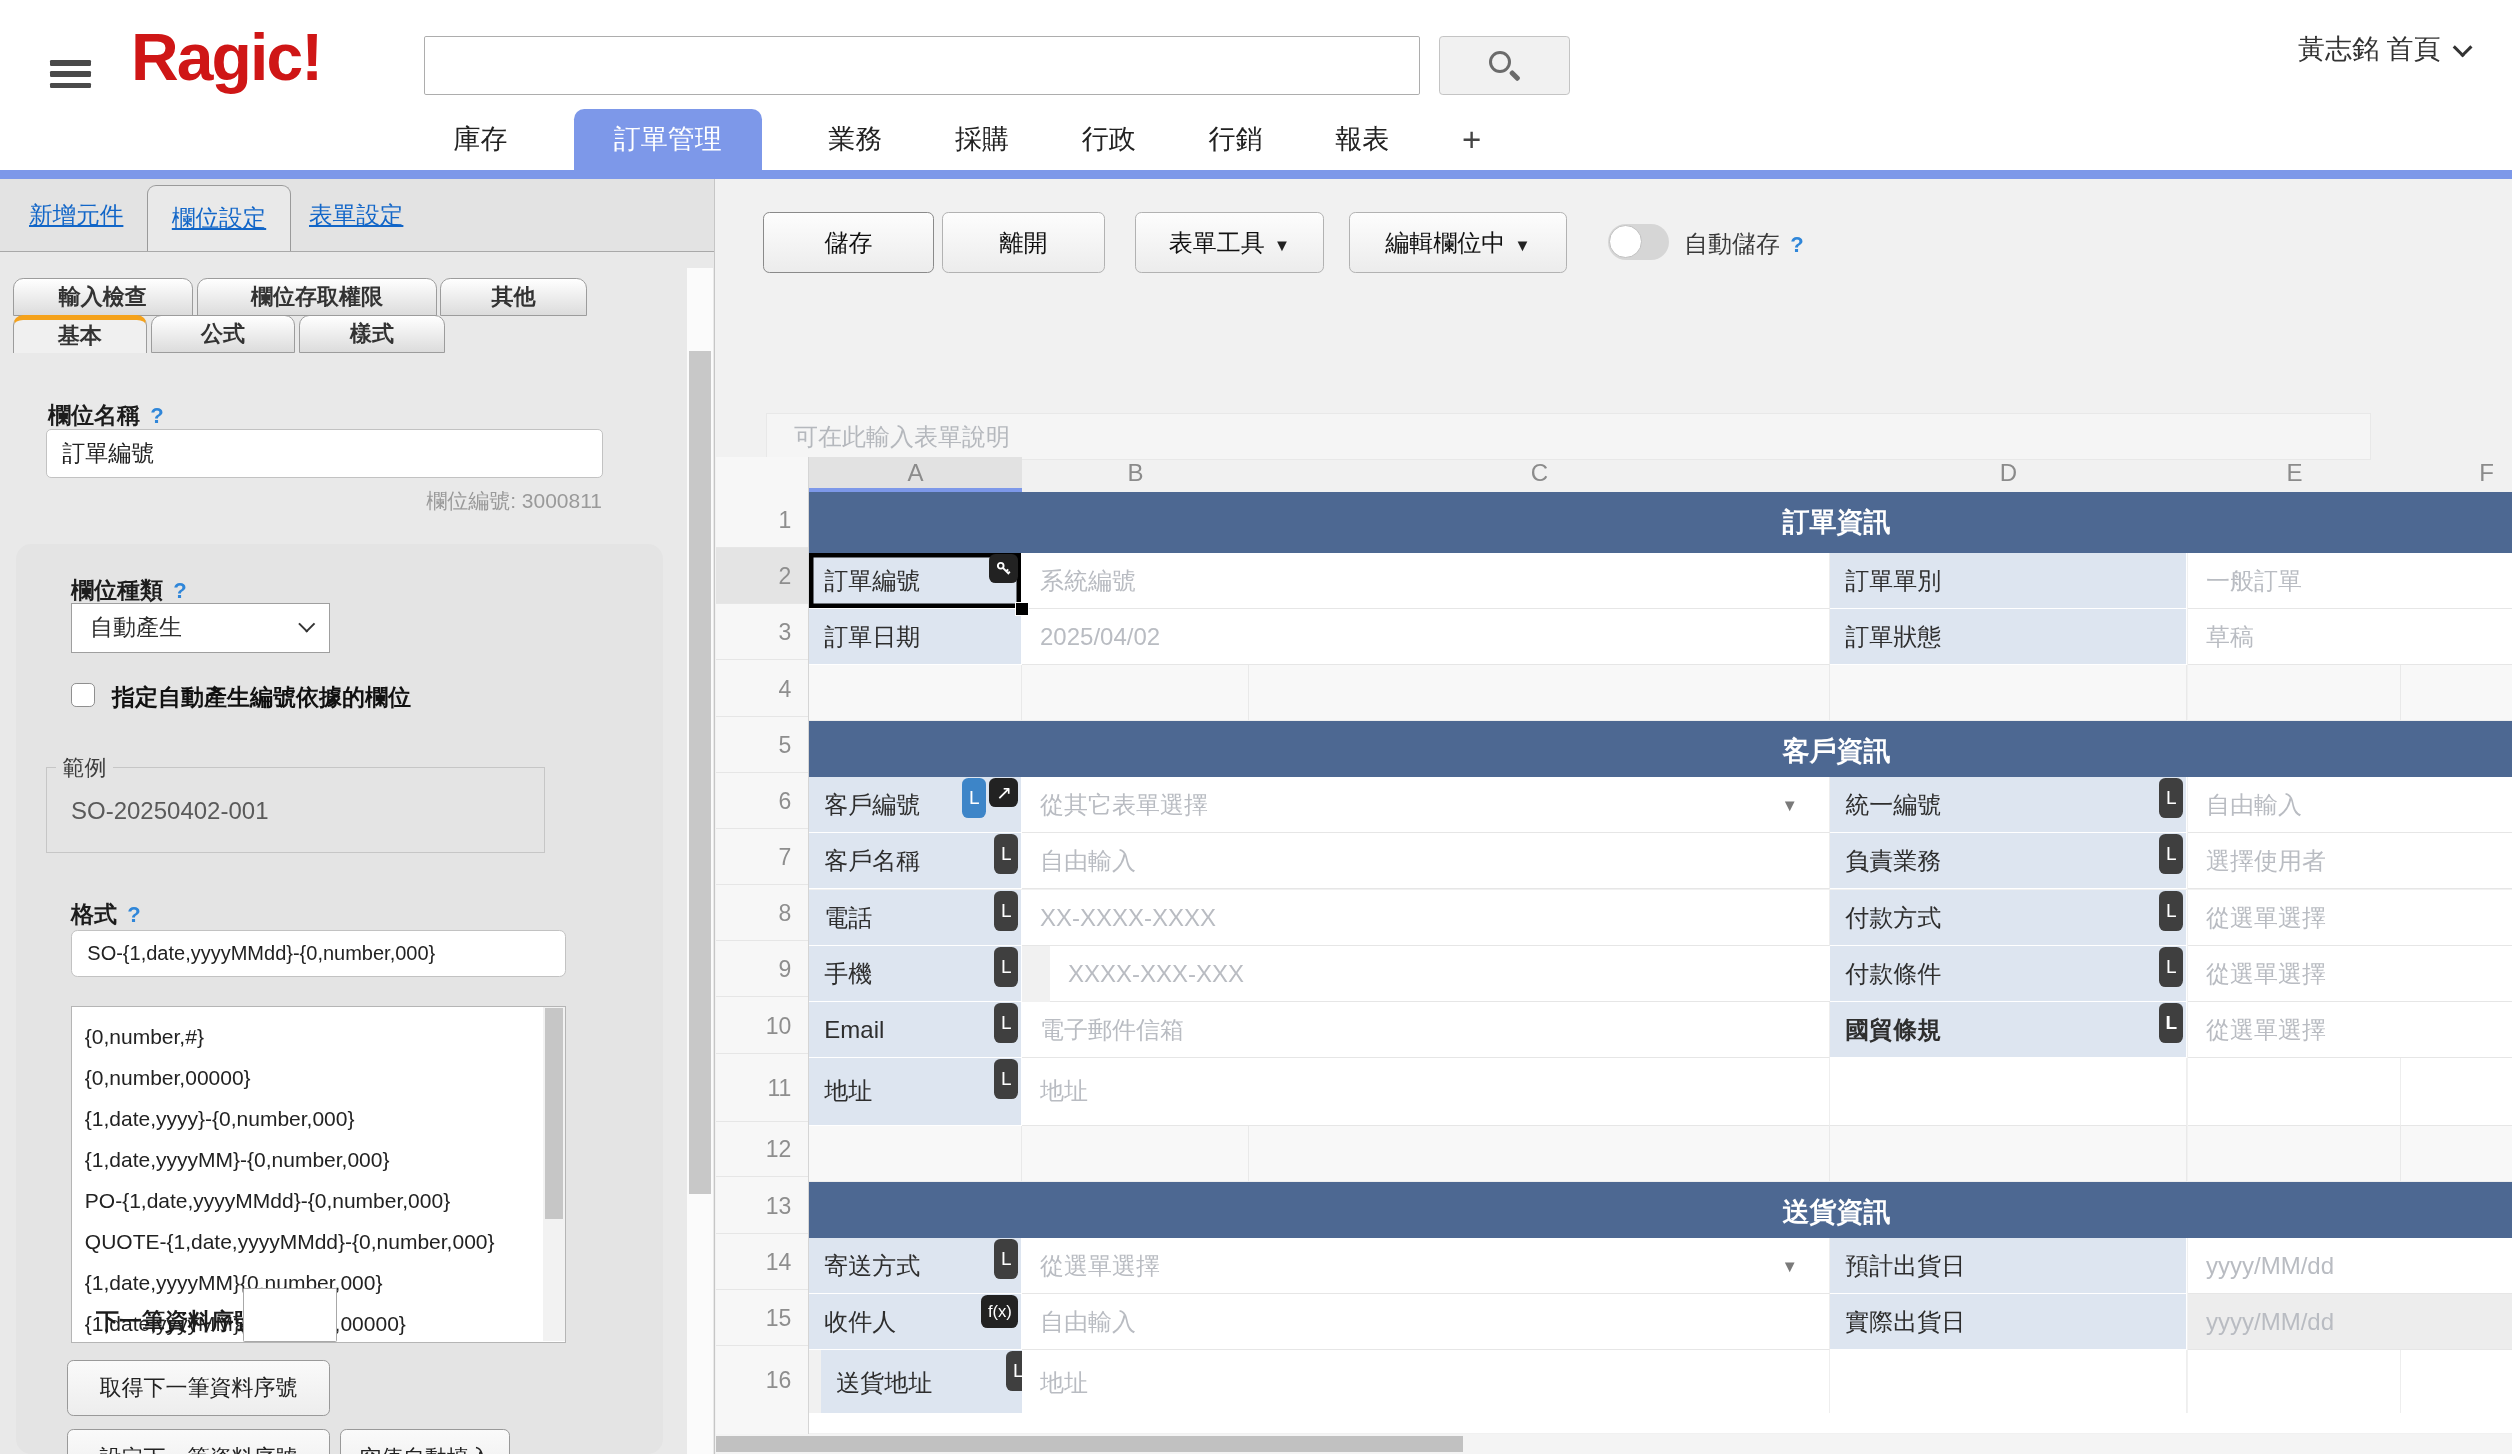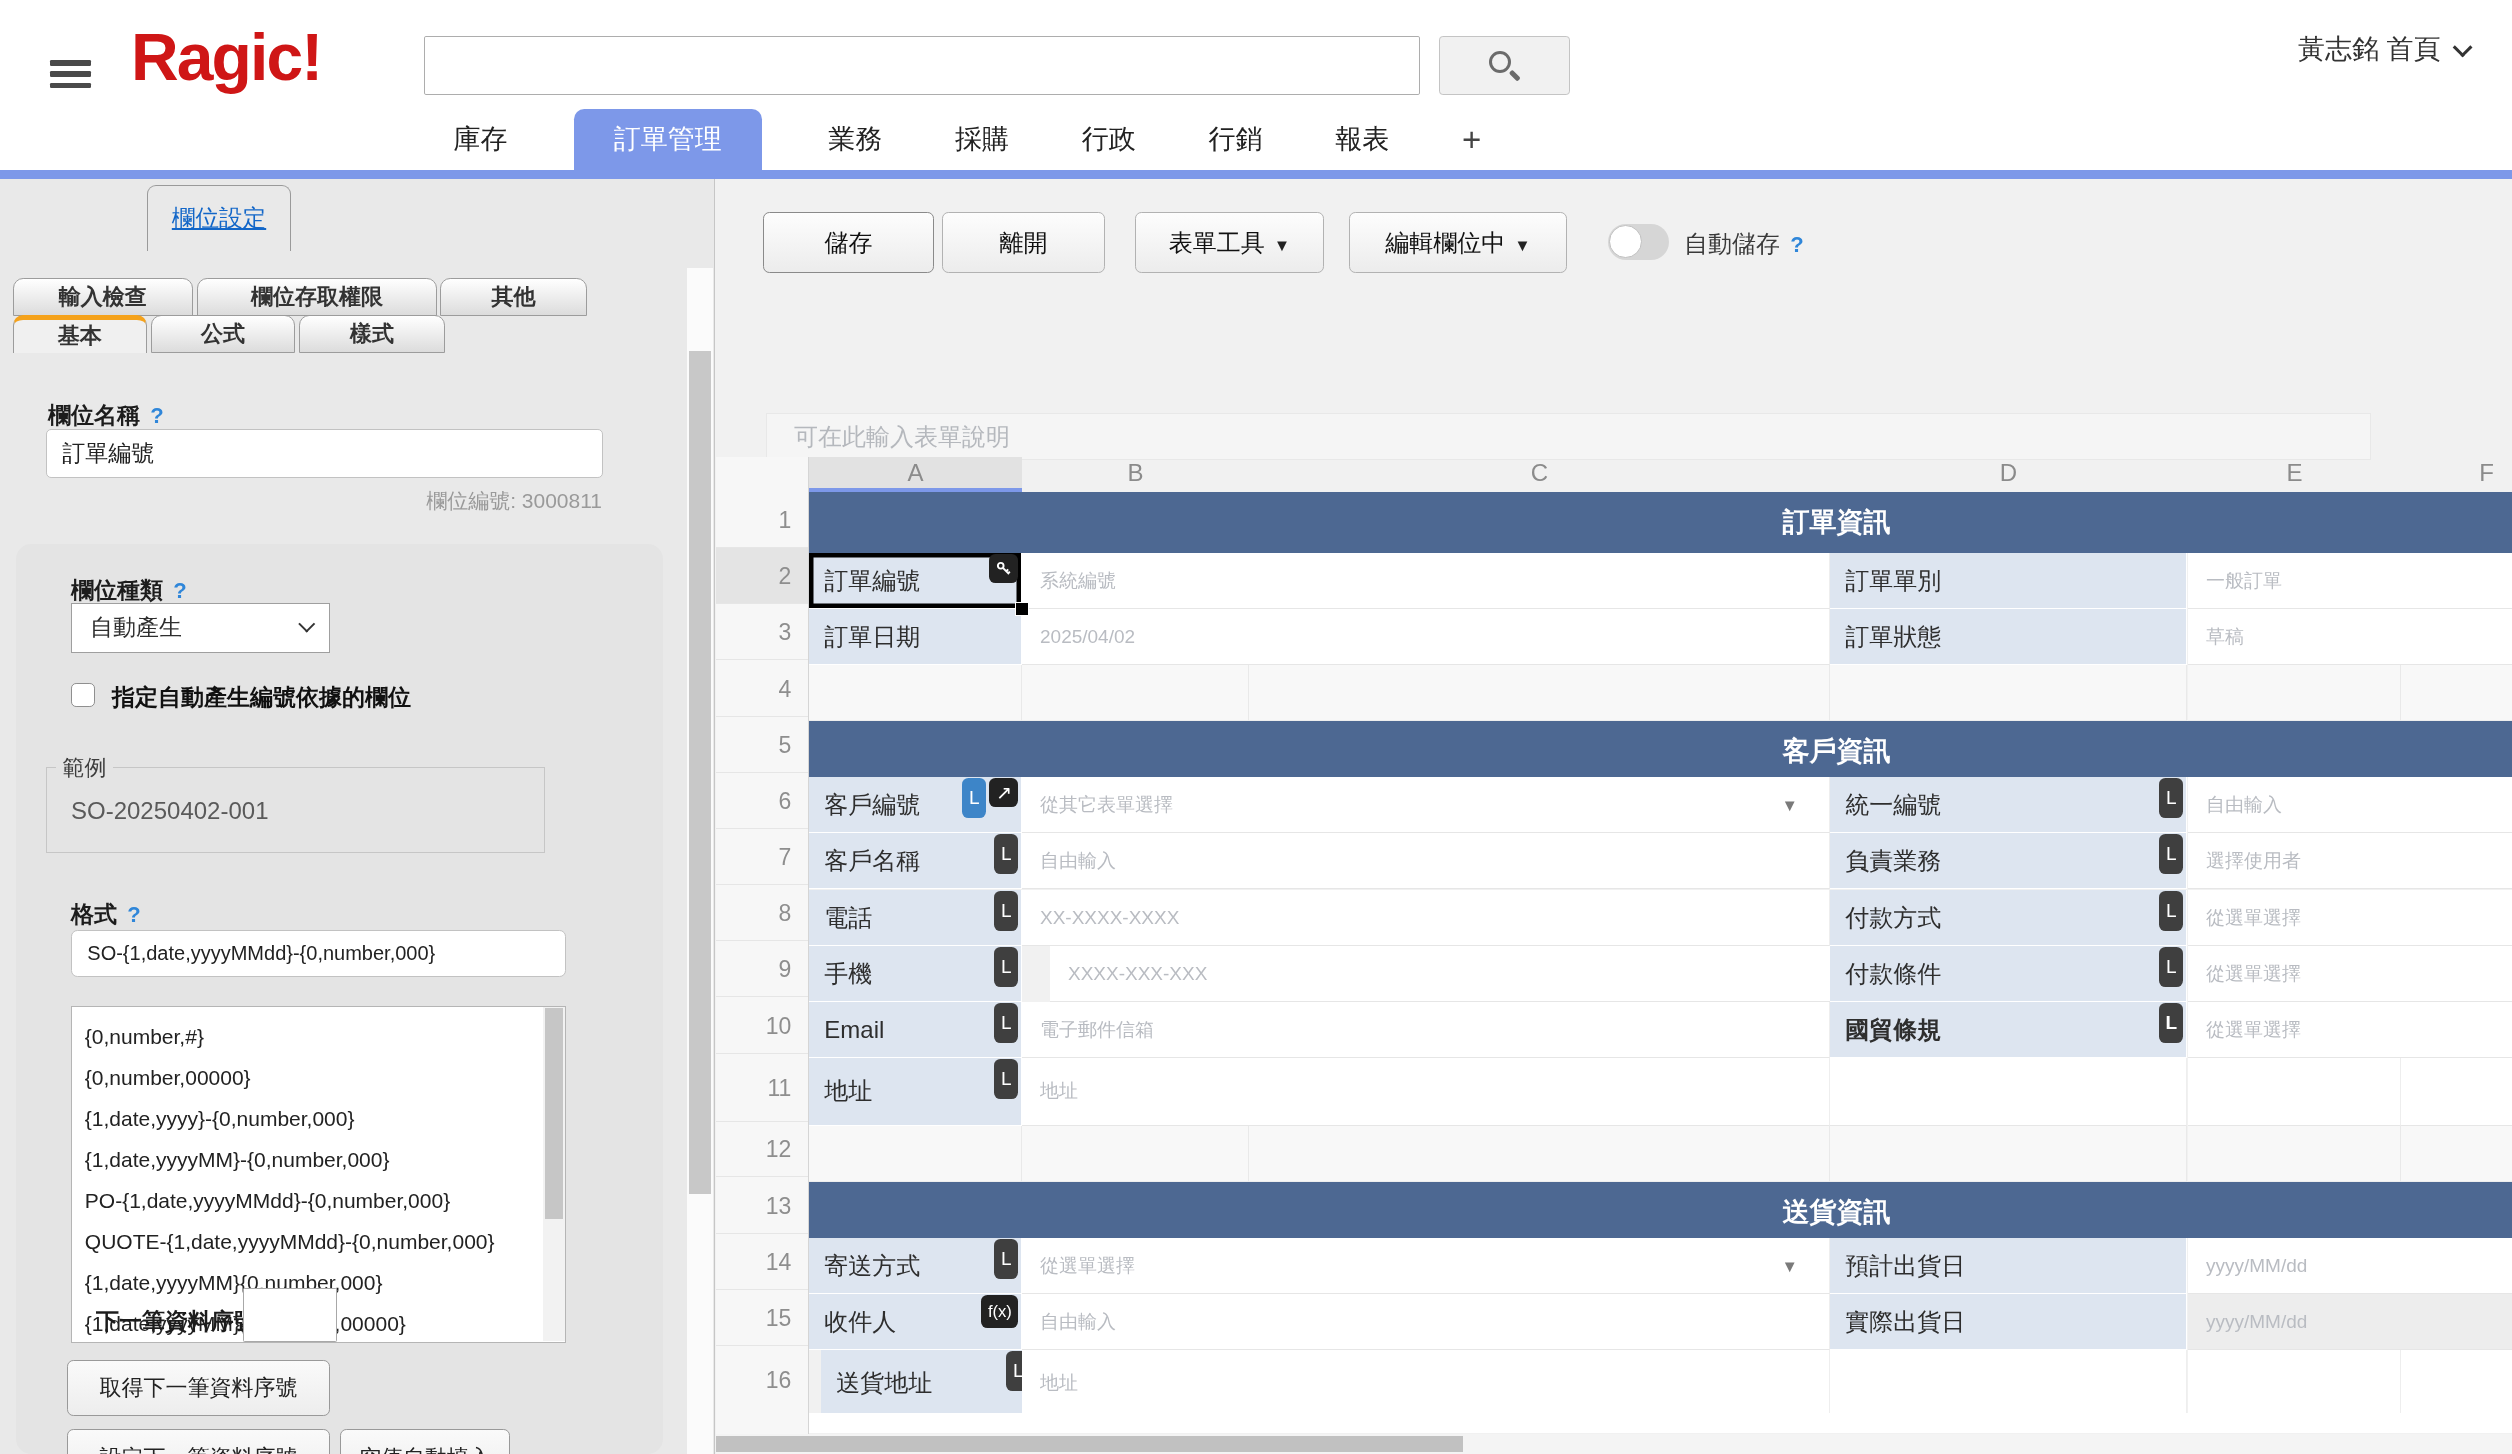--- a/index.html
+++ b/index.html
@@ -75,21 +75,21 @@
   .gut-cell { position:absolute; left:0; width:92px; text-align:right; padding-right:16.6px; font-size:23px; color:#8e8e8e; border-bottom:0.6px solid #e6e6e6; cursor:pointer; }
   .gut-cell.sel { background:#e4e4e4; }
   .grid-rows { position:absolute; left:93px; top:313px; width:1703px; height:922px; overflow:hidden; }
   .grow { position:absolute; left:0; width:2055px; }
   .cell { position:absolute; top:0; height:100%; overflow:visible; }
   .cell.label { background:#dde5f0; border-right:1.3px solid #fff; border-bottom:1.3px solid #fff; cursor:pointer; }
   .cell.value { background:#fff; border-bottom:1.3px solid #e6e6e6; border-right:1.3px solid #eee; cursor:pointer; }
   .cell.value.readonly { background:#ededed; }
   .cell.empty { background:#f8f8f8; border-right:1.3px solid #e9e9e9; border-bottom:1.3px solid #eee; }
   .ltext { font-size:24px; color:#2e2e2e; line-height:55px; padding-left:15.3px; display:block; white-space:nowrap; overflow:hidden; }
-  .ph { font-size:19px; color:#b9bcc2; line-height:55px; padding-left:18px; display:block; white-space:nowrap; overflow:hidden; }
+  .ph { font-size:24px; color:#b9bcc2; line-height:55px; padding-left:18px; display:block; white-space:nowrap; overflow:hidden; }
   .section-row { background:#4d6892; color:#fff; }
   .section-row .stitle { display:block; width:2055px; text-align:center; font-size:27px; font-weight:600; line-height:61px; color:#fff; }
   .badges { position:absolute; top:1.3px; right:2.6px; display:flex; gap:3.2px; }
   .badge { width:24px; height:40px; border-radius:6.4px; background:#3f3f3f; color:#fff; font-size:19px; text-align:center; line-height:40px; }
   .badge.blue { background:#3d85c8; }
   .badge.sq { width:29px; height:29px; line-height:29px; font-size:19px; background:#222; }
   .badge.fx { width:37px; height:33px; line-height:33px; font-size:16.6px; background:#222; }
   .sel-cell { box-shadow:inset 0 0 0 4.5px #000; z-index:3; }
   .fill-handle { position:absolute; right:-7.7px; bottom:-7.7px; width:14px; height:14px; background:#000; border:1.9px solid #fff; z-index:4; }
   .cell-caret { position:absolute; right:31px; top:19px; font-size:16.6px; color:#7a7a7a; }
@@ -124,20 +124,24 @@
       <div class="nav-tab">採購</div>
       <div class="nav-tab">行政</div>
       <div class="nav-tab">行銷</div>
       <div class="nav-tab">報表</div>
       <div class="nav-tab plus">+</div>
     </nav>
     <div class="tab-underline"></div>
   </header>
 
   <aside class="sidebar">
+    <div class="side-nav">
+      <a class="side-link" style="left:29px;">新增元件</a>
+      <a class="side-link" style="left:309px;">表單設定</a>
+    </div>
     <div class="side-tab-active">
       <span>欄位設定</span>
     </div>
 
     <div class="pill-tab" style="left:12.8px; top:99px; width:180px;">輸入檢查</div>
     <div class="pill-tab" style="left:197px; top:99px; width:240px;">欄位存取權限</div>
     <div class="pill-tab" style="left:440px; top:99px; width:147px;">其他</div>
 
     <div class="pill-tab basic-active" style="left:12.8px; top:136px; width:134px;">基本</div>
     <div class="pill-tab" style="left:151px; top:136px; width:144px;">公式</div>

